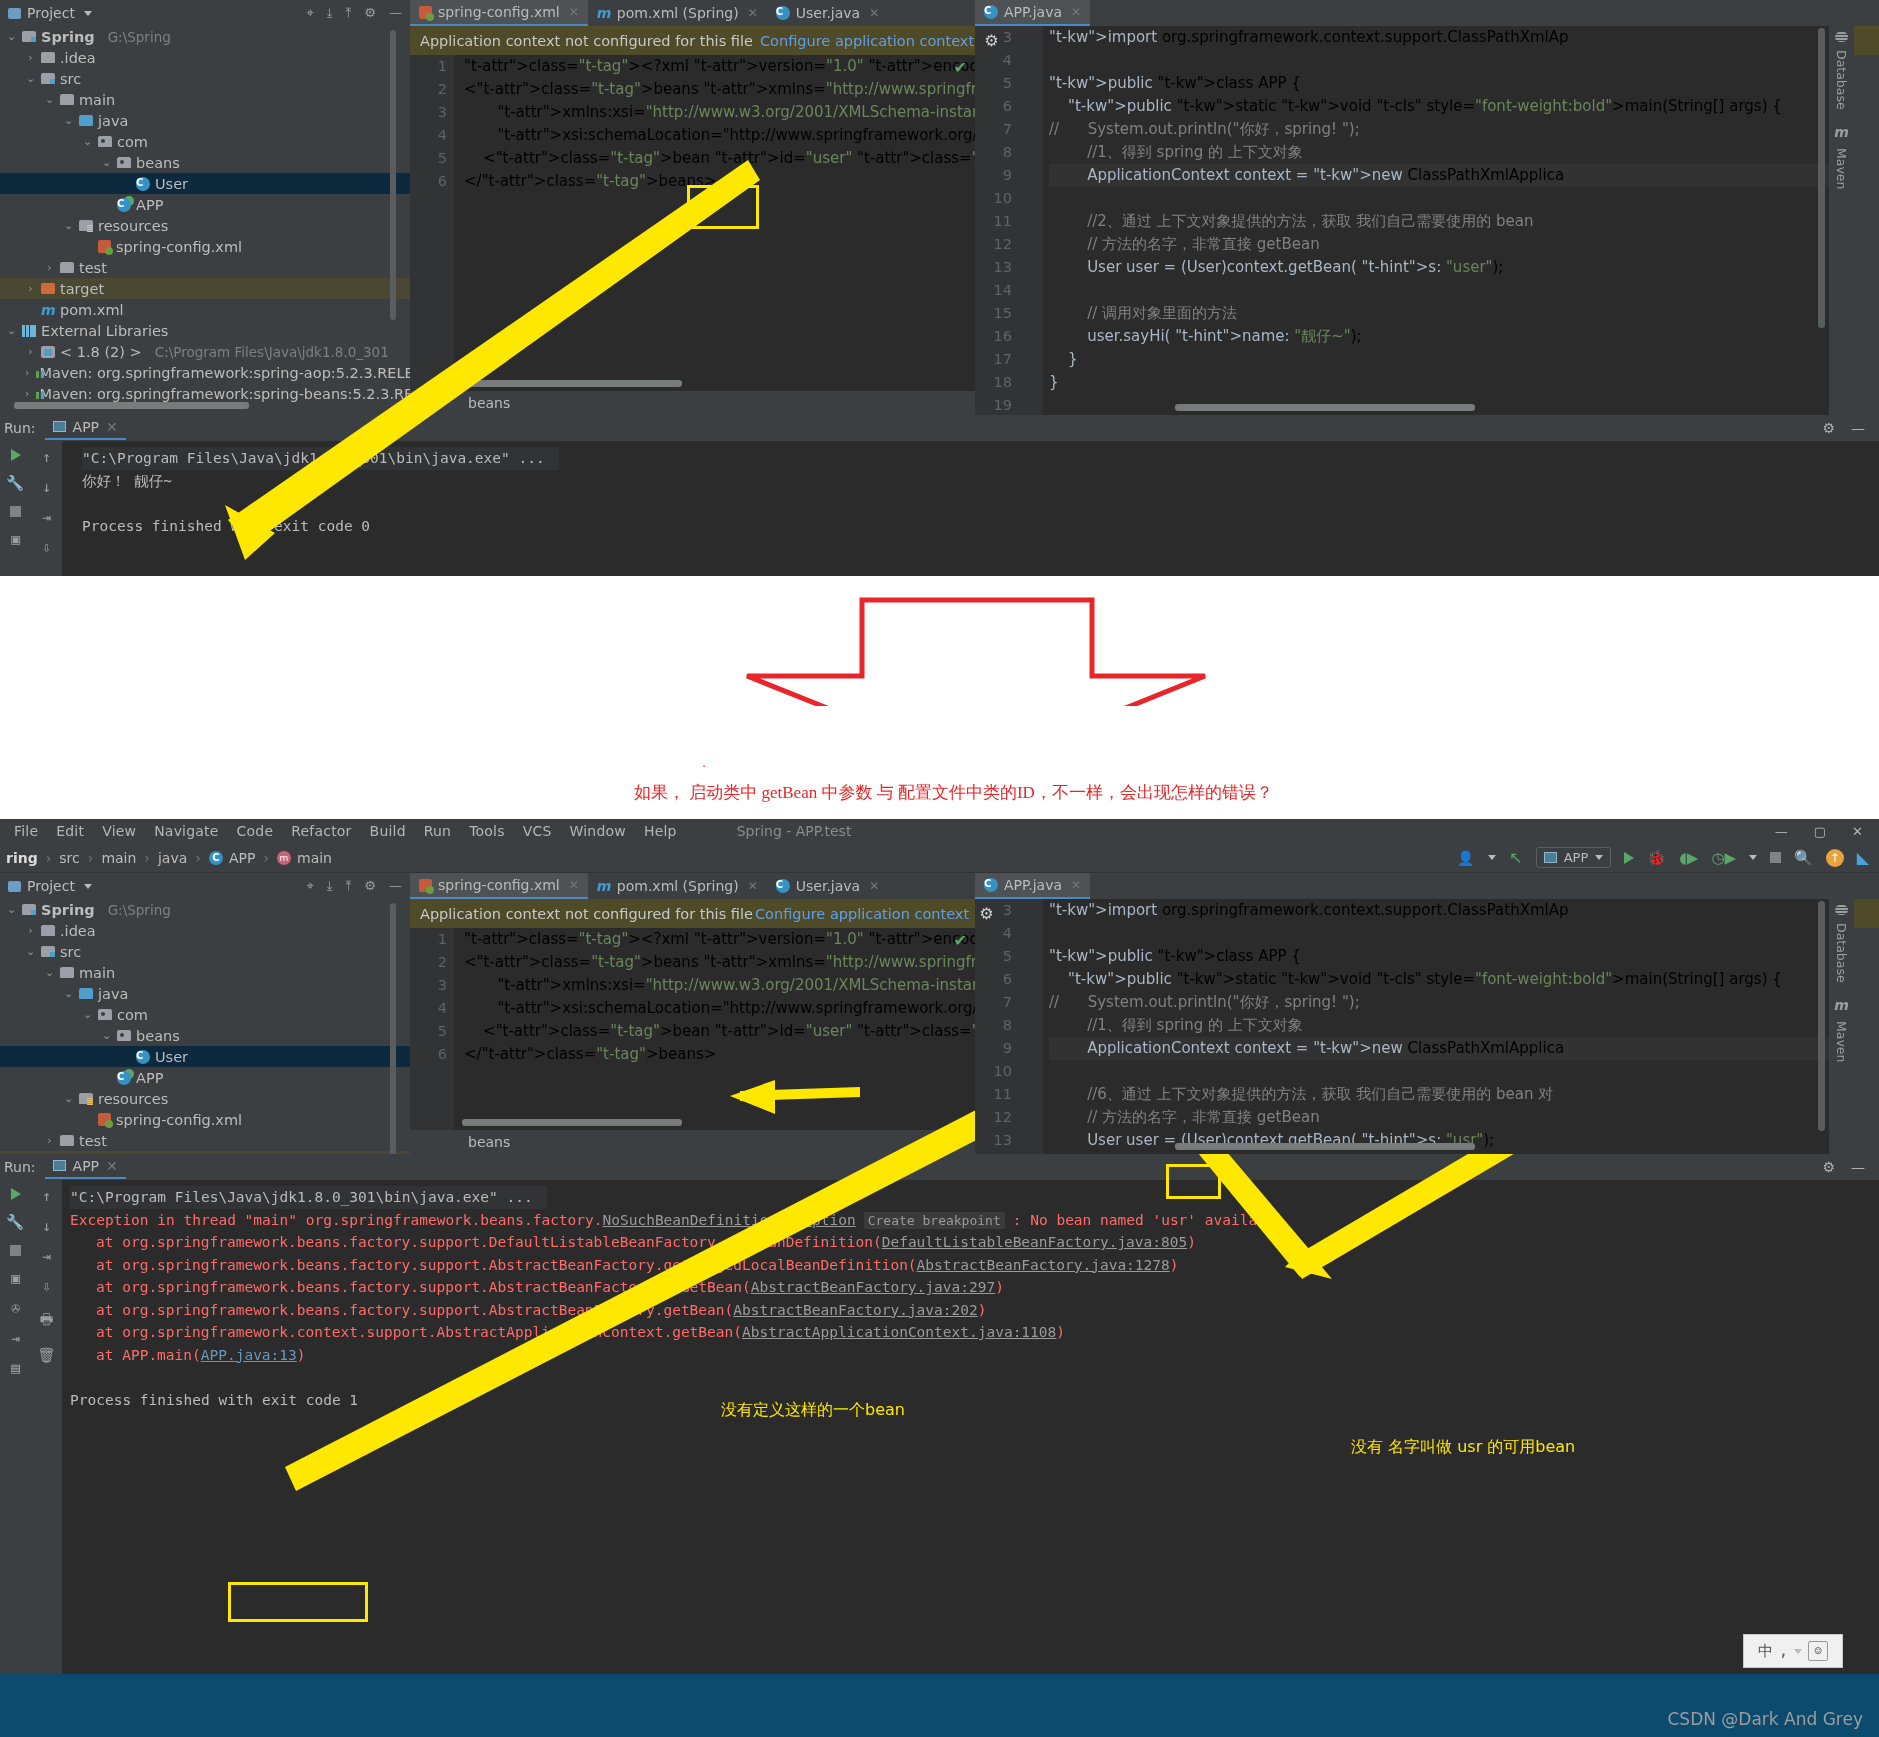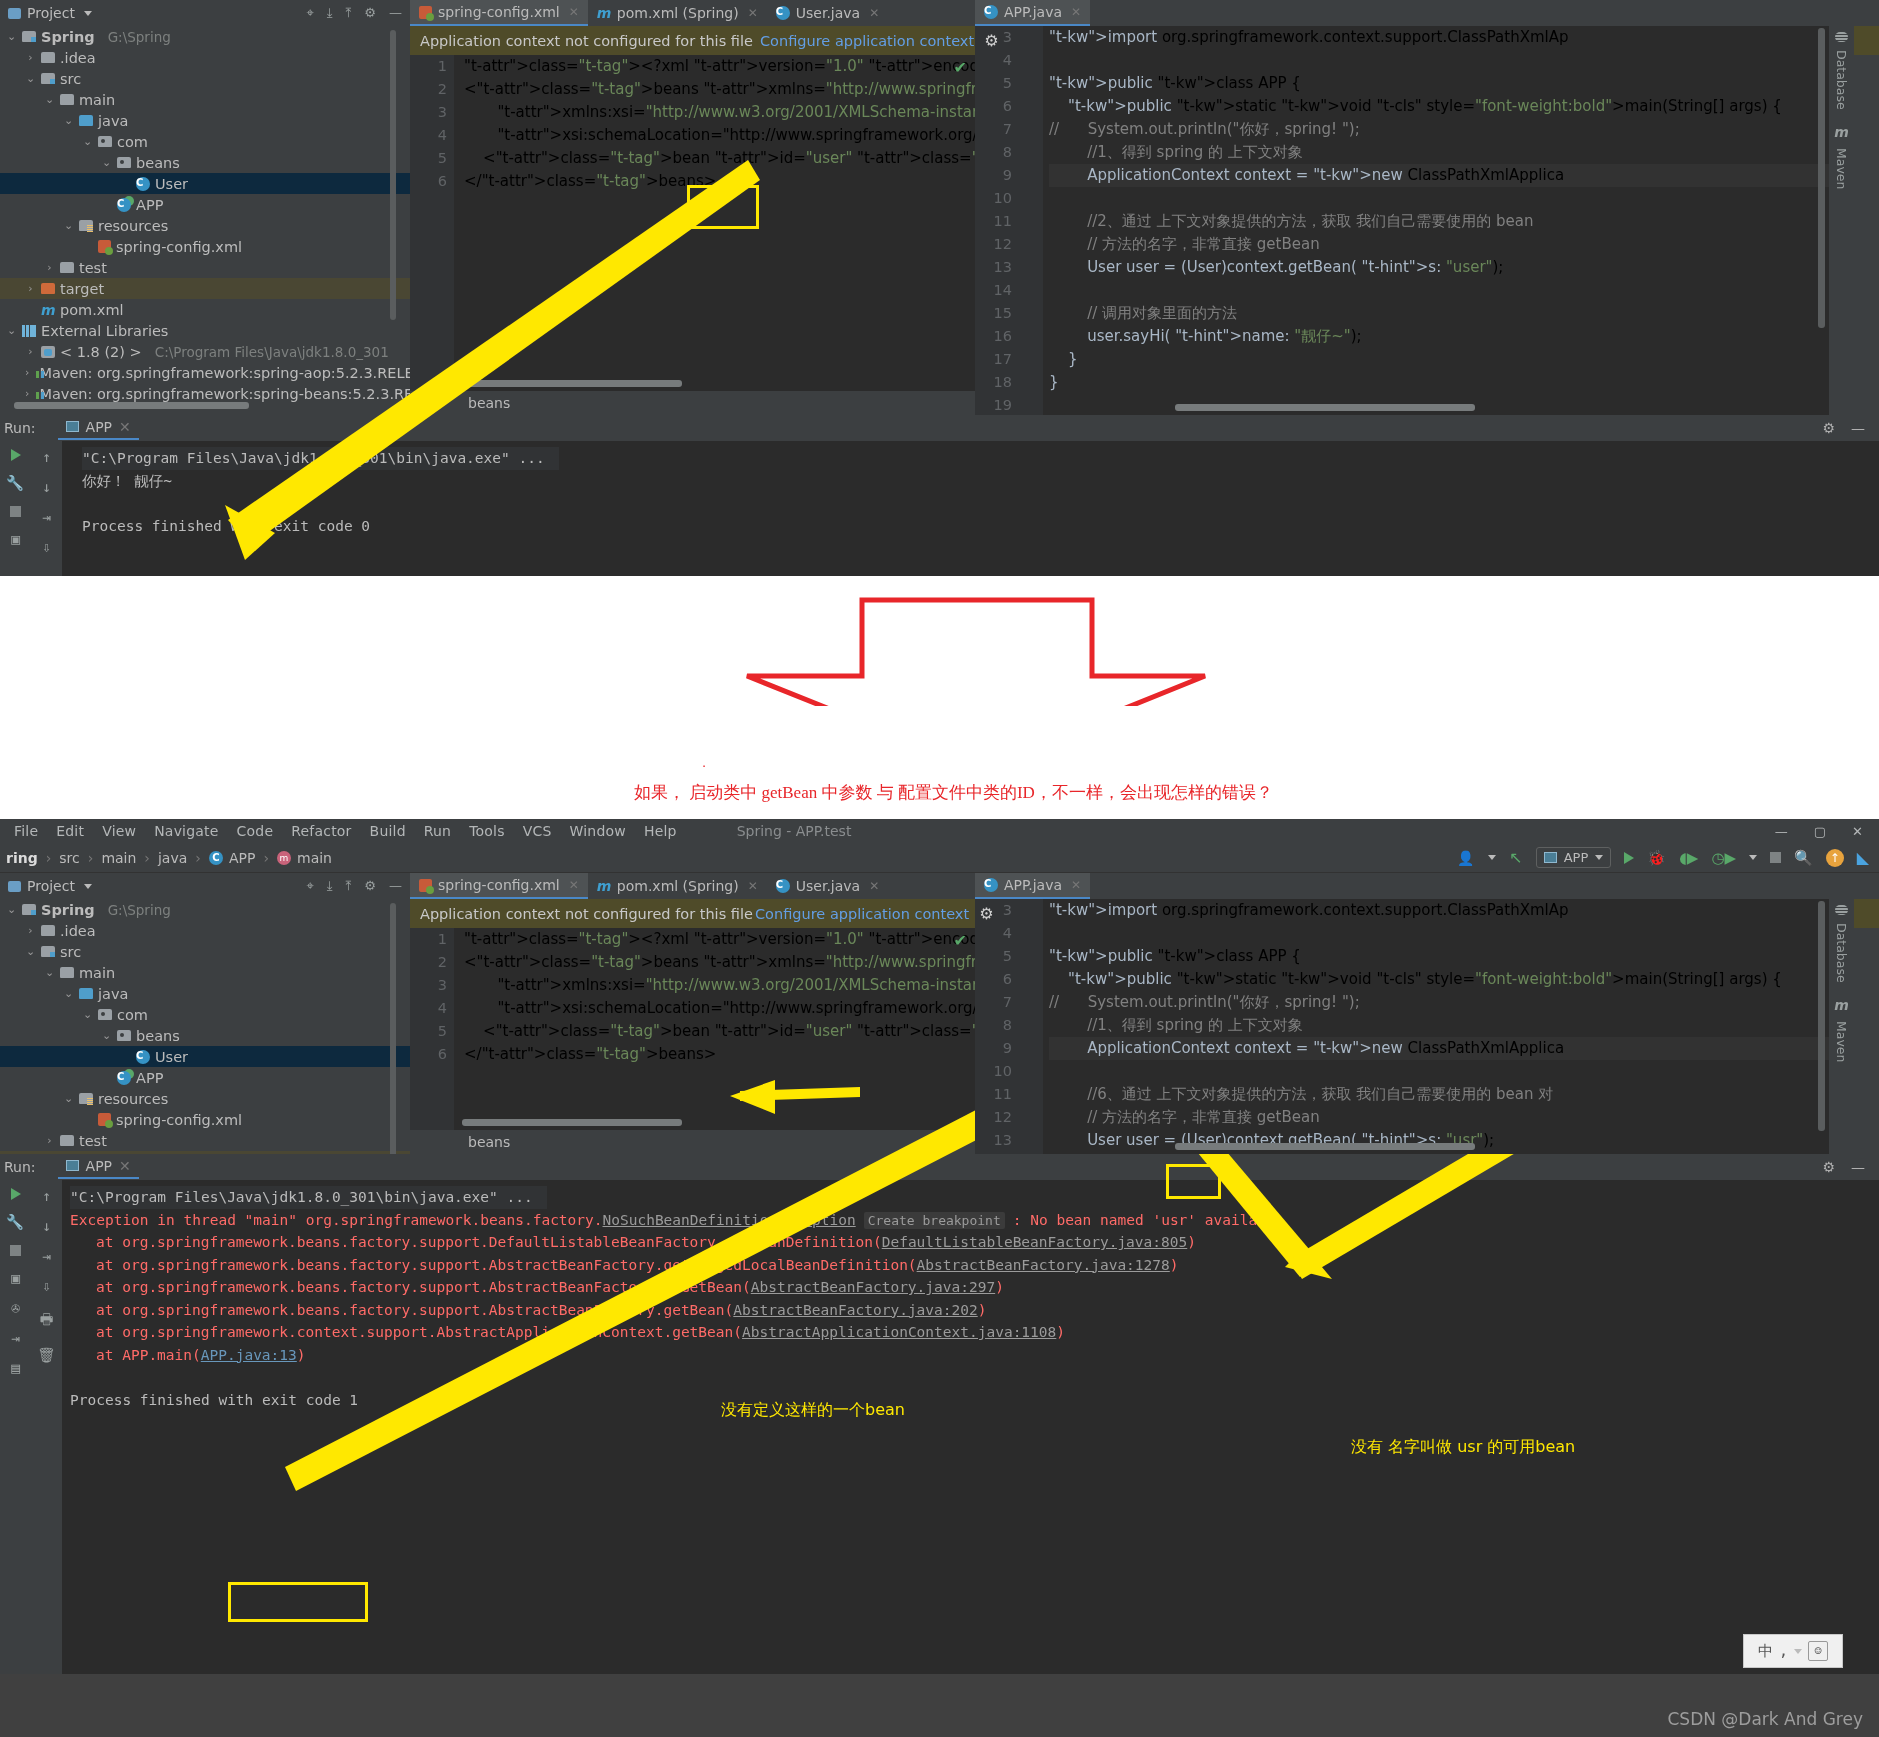--- a/index.html
+++ b/index.html
@@ -2,21 +2,21 @@
 <html><head>
 <meta charset="utf-8">
 <style>
   * { box-sizing: border-box; margin: 0; padding: 0; }
   html, body {
     width: 1879px; height: 1737px;
     background: #fff;
     font-family: "DejaVu Sans", sans-serif;
     overflow: hidden;
   }
-  .page { position: relative; width: 1879px; height: 1737px; background:#404040; }
+  .page { position: relative; width: 1879px; height: 1737px; background:#0c4a6e; }
 
   
   .ide { position: absolute; background: #3c3f41; overflow: hidden; }
 
   .menubar { height: 24px; background:#3c3f41; color:#b4b7b8; font-size:14px;
              display:flex; align-items:center; gap:18px; padding-left:14px; }
   .menubar .mi { letter-spacing:.2px; }
   .menubar .wt { margin-left:42px; color:#8a8d8f; }
   .winbtns { margin-left:auto; display:flex; gap:26px; padding-right:16px; color:#b4b7b8; font-size:13px;}
 
@@ -80,21 +80,21 @@
   .codelines { position:absolute; left:44px; top:0; right:0; }
   .cl { height:23px; line-height:23px; font-size:15px; white-space:pre; }
   .cl.hl { background:#323232; }.t-str{color:#6a8759}.t-cmt{color:#808080}
   .t-txt{color:#a9b7c6}
 
   .breadcrumbbot { position:absolute; left:0; right:0; bottom:0; height:24px; background:#3c3f41;
                    color:#bbbbbb; font-size:14px; display:flex; align-items:center; padding-left:58px; }
 
   
   .runpanel { background:#3c3f41; }
-  .runhead { height:26px; display:flex; align-items:center; gap:22px; color:#bbbbbb; font-size:14px; padding-left:4px;}
+  .runhead { height:26px; display:flex; align-items:center; gap:9px; color:#bbbbbb; font-size:14px; padding-left:4px;}
   .runtab { display:flex;align-items:center;gap:7px; border-bottom:2px solid #4a88c7; padding:2px 8px 3px;}
   .runhead .right { margin-left:auto; display:flex; gap:16px; padding-right:14px; color:#b0b0b0;}
   .console { background:#2b2b2b; color:#bbbbbb; font-family:"DejaVu Sans Mono", monospace;
              font-size:14.5px; position:relative; }
   .cline { height:22.5px; line-height:22.5px; white-space:pre; }
   .err { color:#ff6b68; }
   .lnk { color:#6897bb; text-decoration:underline; }
   .glink { color:#9b9b9b; text-decoration:underline; }
   .bp { color:#9b9b9b; background:#3b3b3b; border-radius:2px; padding:1px 4px; font-size:13px;}
   .sidetools { position:absolute; left:0; top:0; bottom:0; width:62px; background:#3c3f41;

